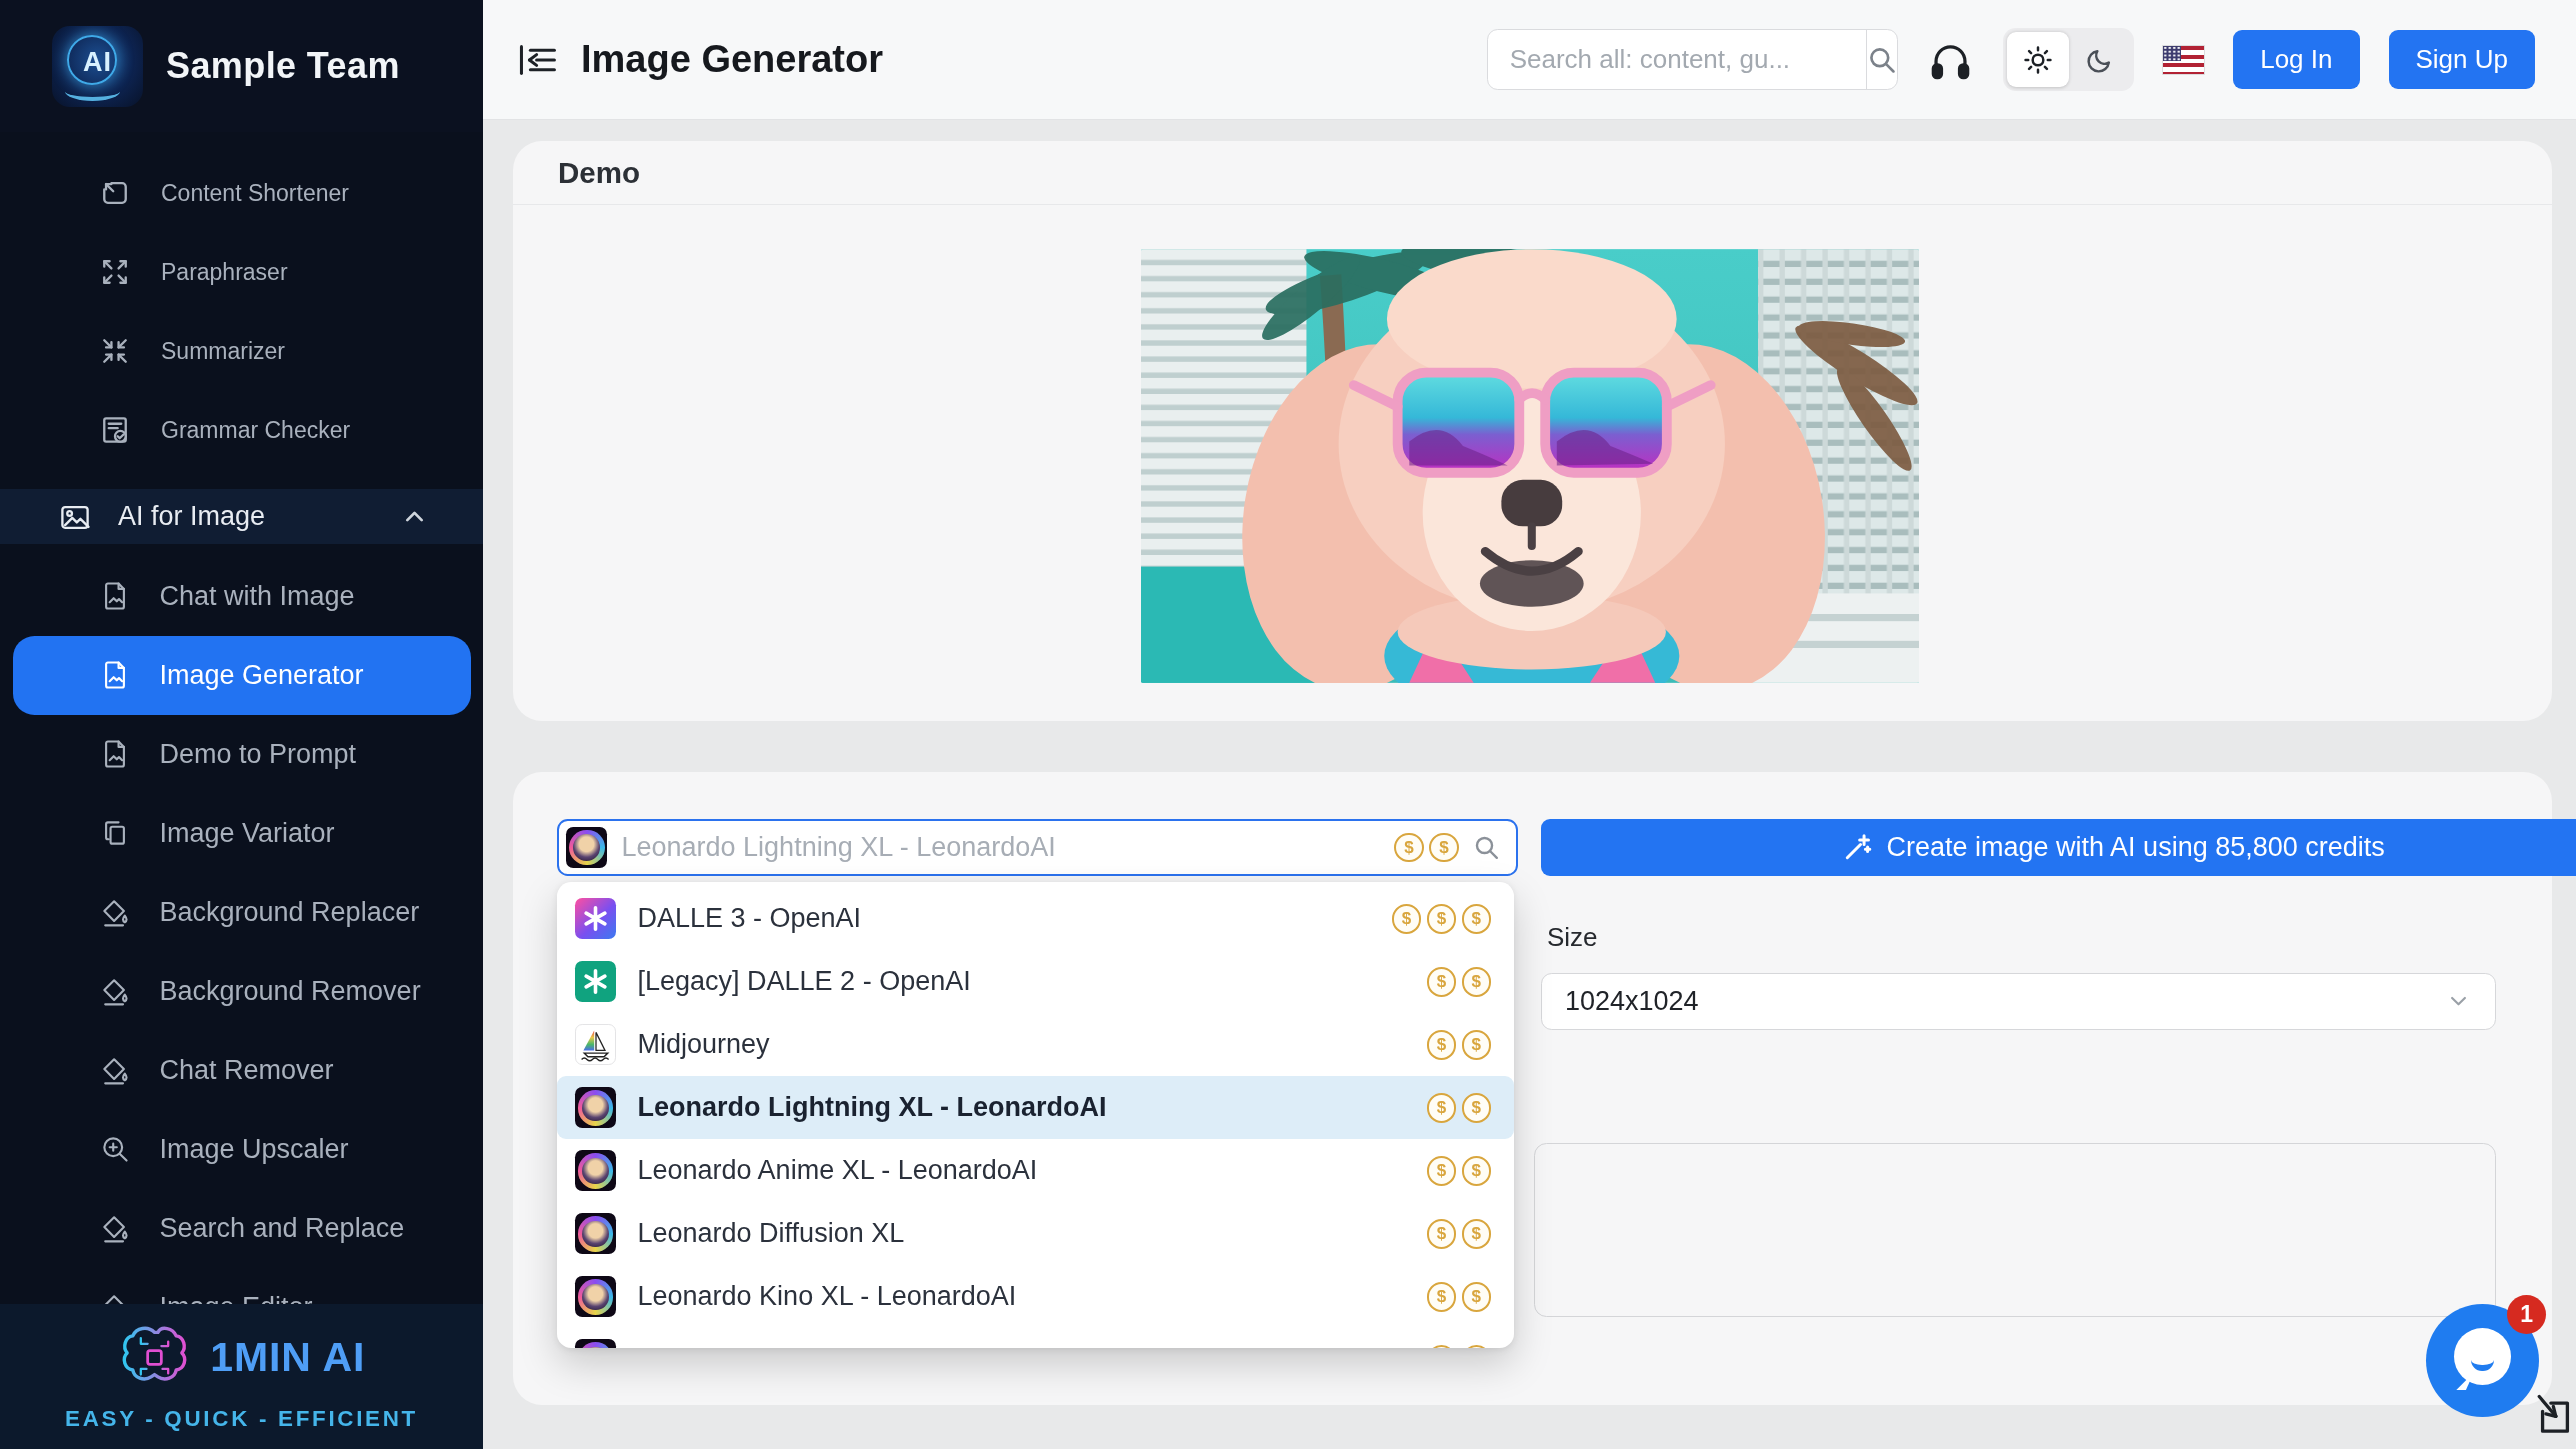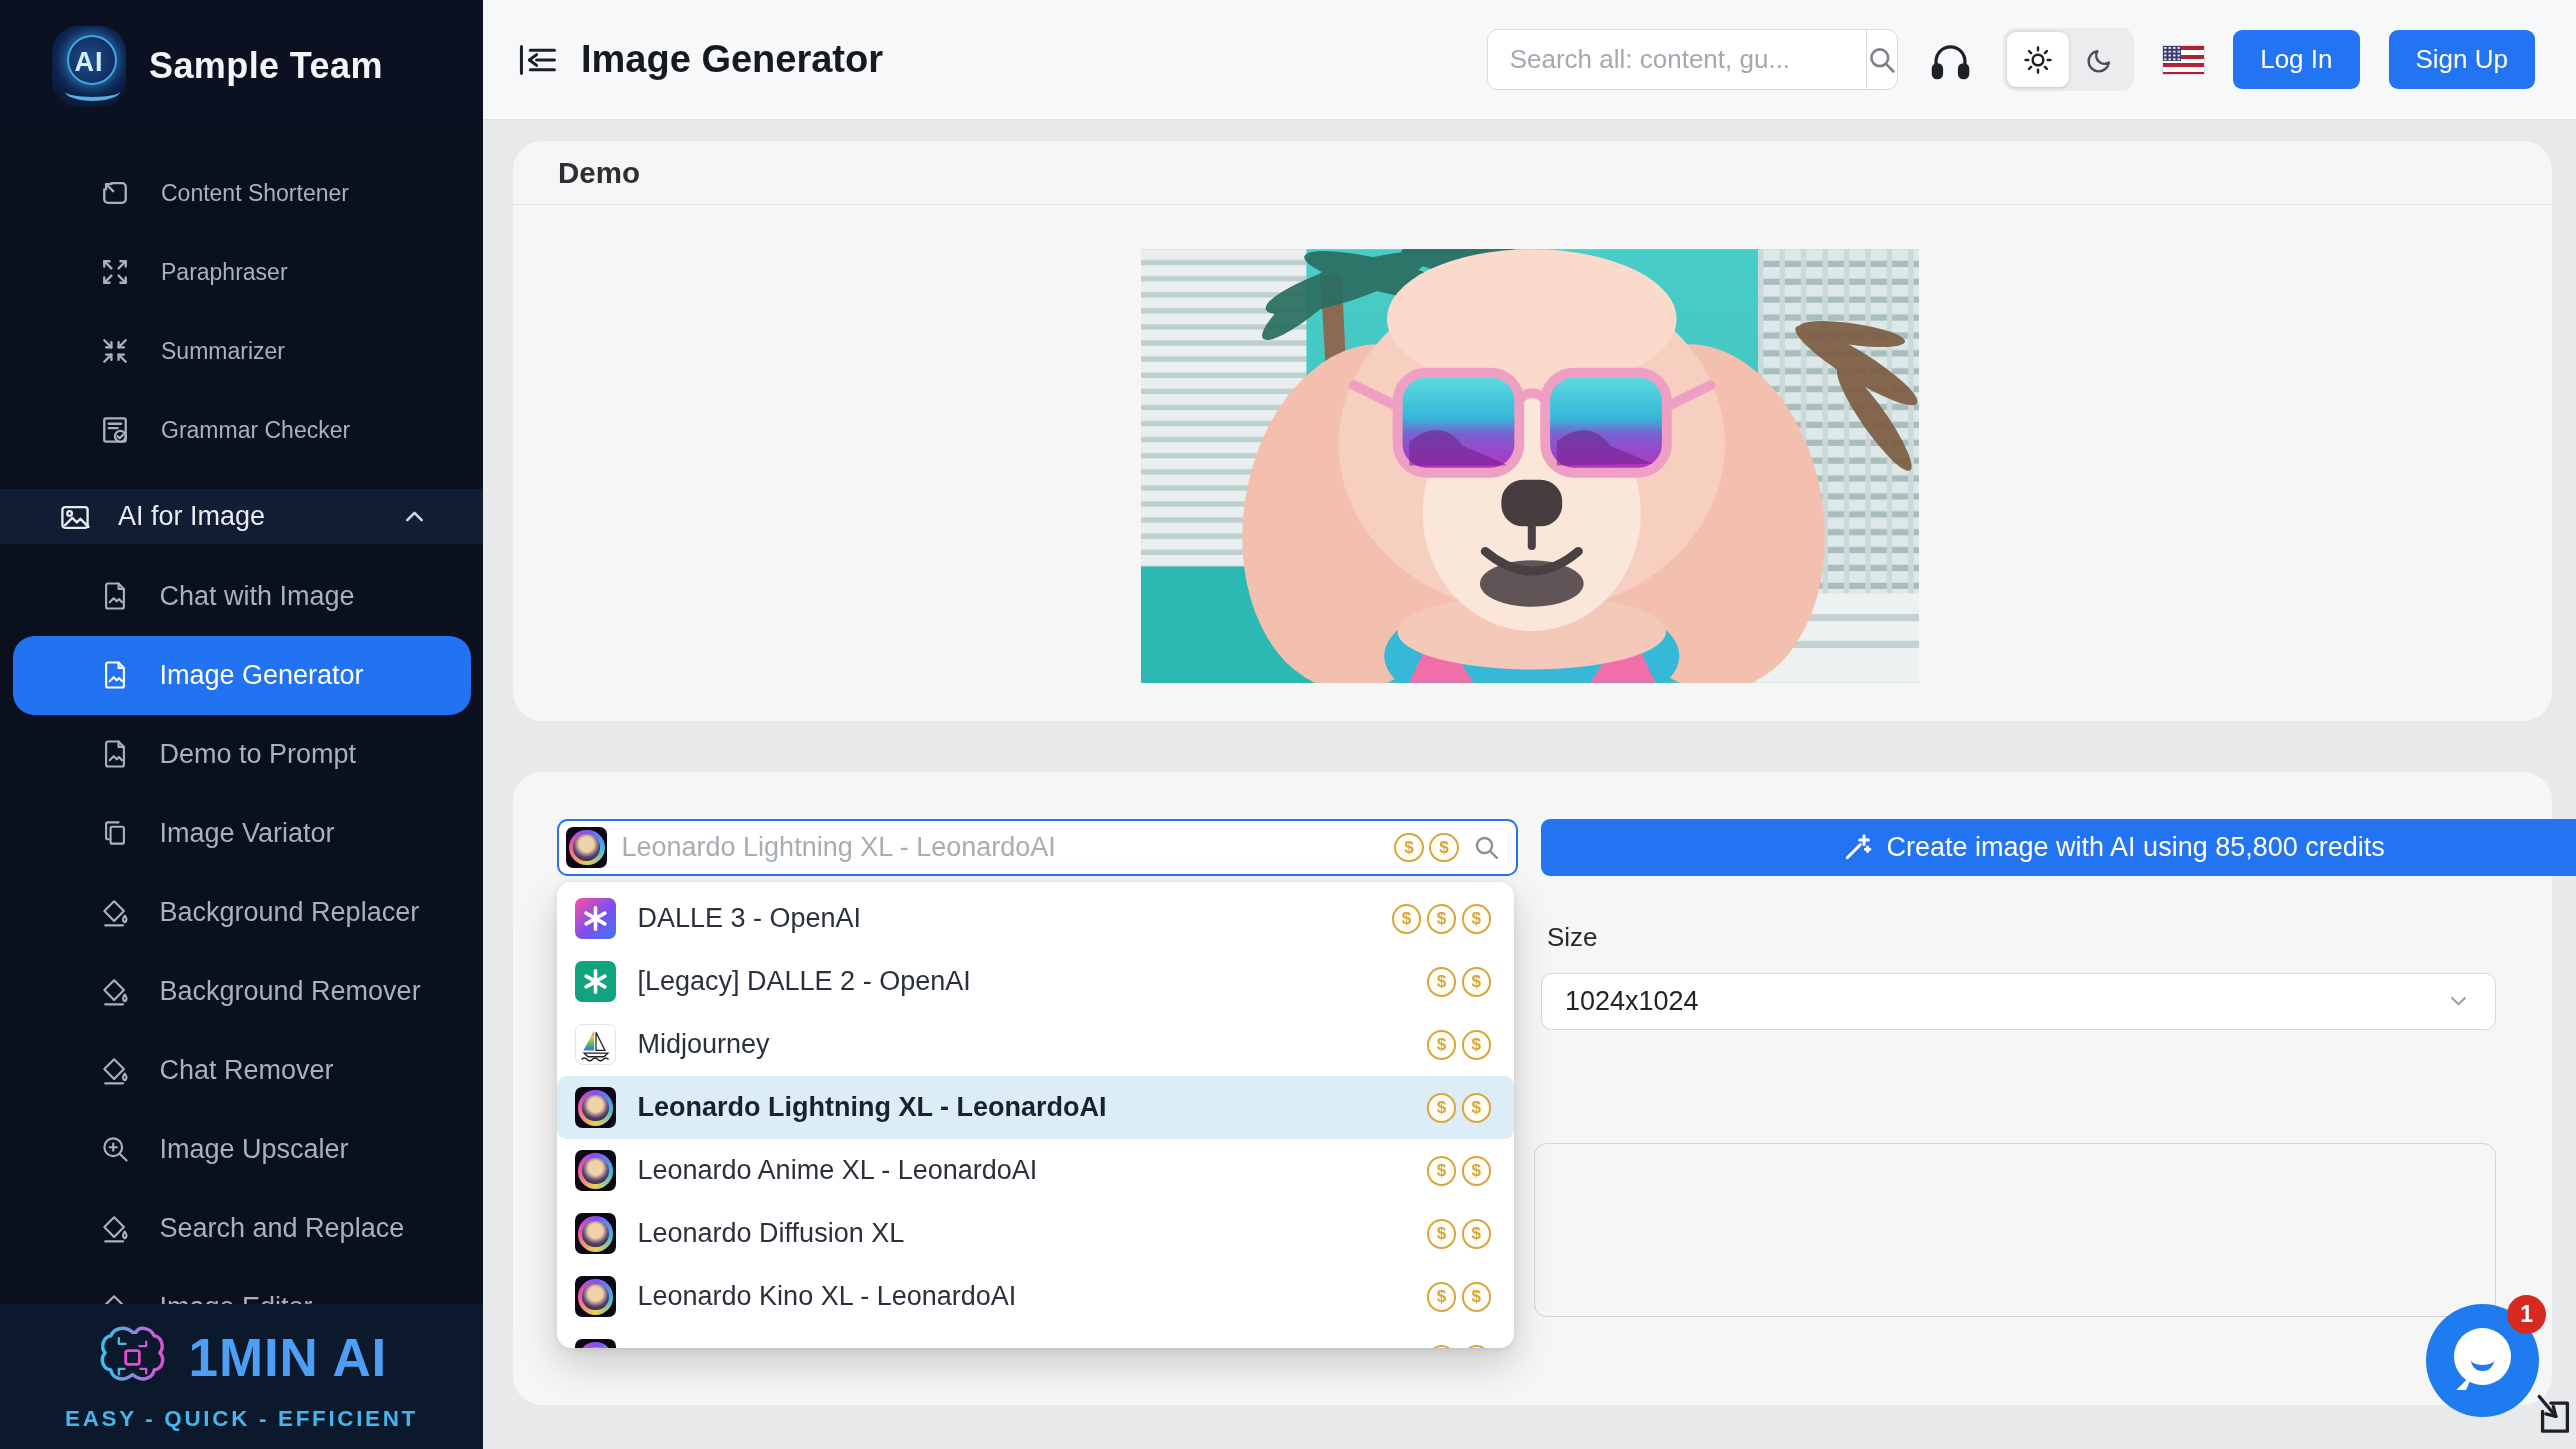--- a/index.html
+++ b/index.html
@@ -8,41 +8,41 @@
     font-family:"Liberation Sans", sans-serif;
     background:#e8e9ea;
     position:relative;
     overflow:hidden;
   }
   svg { display:block; }
 
   
   .sidebar { position:absolute; left:0; top:0; width:483px; height:1449px; background:#0a101d; overflow:hidden; z-index:30; }
   .logo-row { height:132px; display:flex; align-items:center; padding-left:52px; gap:23px; background:#0b1120; }
-  .logo-badge { width:74px; height:81px; border-radius:26px; position:relative; flex:0 0 auto;
+  .logo-badge { width:91px; height:81px; border-radius:18px; position:relative; flex:0 0 auto;
     background: radial-gradient(circle at 50% 42%, #1c4f92 0%, #0d2350 55%, #081228 100%); overflow:hidden; }
   .logo-badge .ring { position:absolute; left:15px; top:9px; width:50px; height:50px; border:2.7px solid #3fa9e8; border-radius:50%; box-shadow:0 0 14.3px 1.8px rgba(63,169,232,.55); }
   .logo-badge .ai { position:absolute; left:0; right:0; top:21.5px; text-align:center; color:#d8f1ff; font-size:27px; font-weight:bold; letter-spacing:0.9px; }
   .logo-badge .hand { position:absolute; left:12.5px; bottom:5.4px; width:55px; height:19.7px; border-bottom:4.5px solid #5ec0f0; border-radius:50%; opacity:.9; }
   .team-name { color:#f2f5f8; font-size:36px; font-weight:bold; letter-spacing:0.4px; }
 
   .nav { padding-top:21.5px; }
   .nav-item { height:79px; display:flex; align-items:center; padding-left:98px; gap:29px; color:#a9b1bd; font-size:23px; cursor:pointer; }
   .nav-item svg { width:34px; height:34px; flex:0 0 auto; }
   .section-row { height:55px; margin:19.7px 0 12.5px 0; background:#101d33; display:flex; align-items:center; padding-left:57px; gap:25px; color:#e8ecf2; font-size:27px; position:relative; cursor:pointer; }
   .section-row svg.sec-ic { width:36px; height:36px; }
   .section-row .chev { position:absolute; right:55px; width:27px; height:27px; }
   .sub-item { height:79px; display:flex; align-items:center; margin:0 12.5px; padding-left:86px; gap:29px; color:#a9b1bd; font-size:27px; border-radius:21.5px; cursor:pointer; }
   .sub-item svg { width:32px; height:32px; flex:0 0 auto; }
   .sub-item.selected { background:#2273f2; color:#ffffff; }
 
   .side-footer { position:absolute; left:0; right:0; bottom:0; height:145px; background:#0c192c; z-index:5;
     display:flex; flex-direction:column; align-items:center; justify-content:center; gap:12.5px; }
   .brand-row { display:flex; align-items:center; gap:19.7px; }
-  .brand-name { font-size:53px; font-weight:bold; color:#4f9ef6; letter-spacing:0.9px; }
+  .brand-name { font-size:41px; font-weight:bold; color:#4f9ef6; letter-spacing:0.9px; }
   .tagline { color:#45b5ea; font-size:22.4px; font-weight:bold; letter-spacing:2.7px; }
 
   
   .topbar { position:absolute; left:483px; top:0; width:2093px; height:120px; background:#f7f8f9; border-bottom:1.8px solid #e2e3e5;
     display:flex; align-items:center; padding:0 41px 0 34px; }
   .page-title { font-size:38px; font-weight:bold; color:#16191e; margin-left:23px; }
   .tb-right { margin-left:auto; display:flex; align-items:center; gap:29px; }
   .search-box { width:411px; height:61px; background:#fff; border:1.8px solid #dadbde; border-radius:10.7px; display:flex; align-items:center; overflow:hidden; }
   .search-box input { border:none; outline:none; flex:1; height:100%; font-size:26px; color:#40464e; padding:0 21.5px; background:transparent; font-family:"Liberation Sans",sans-serif; }
   .search-box input::placeholder { color:#a3a9b0; }

